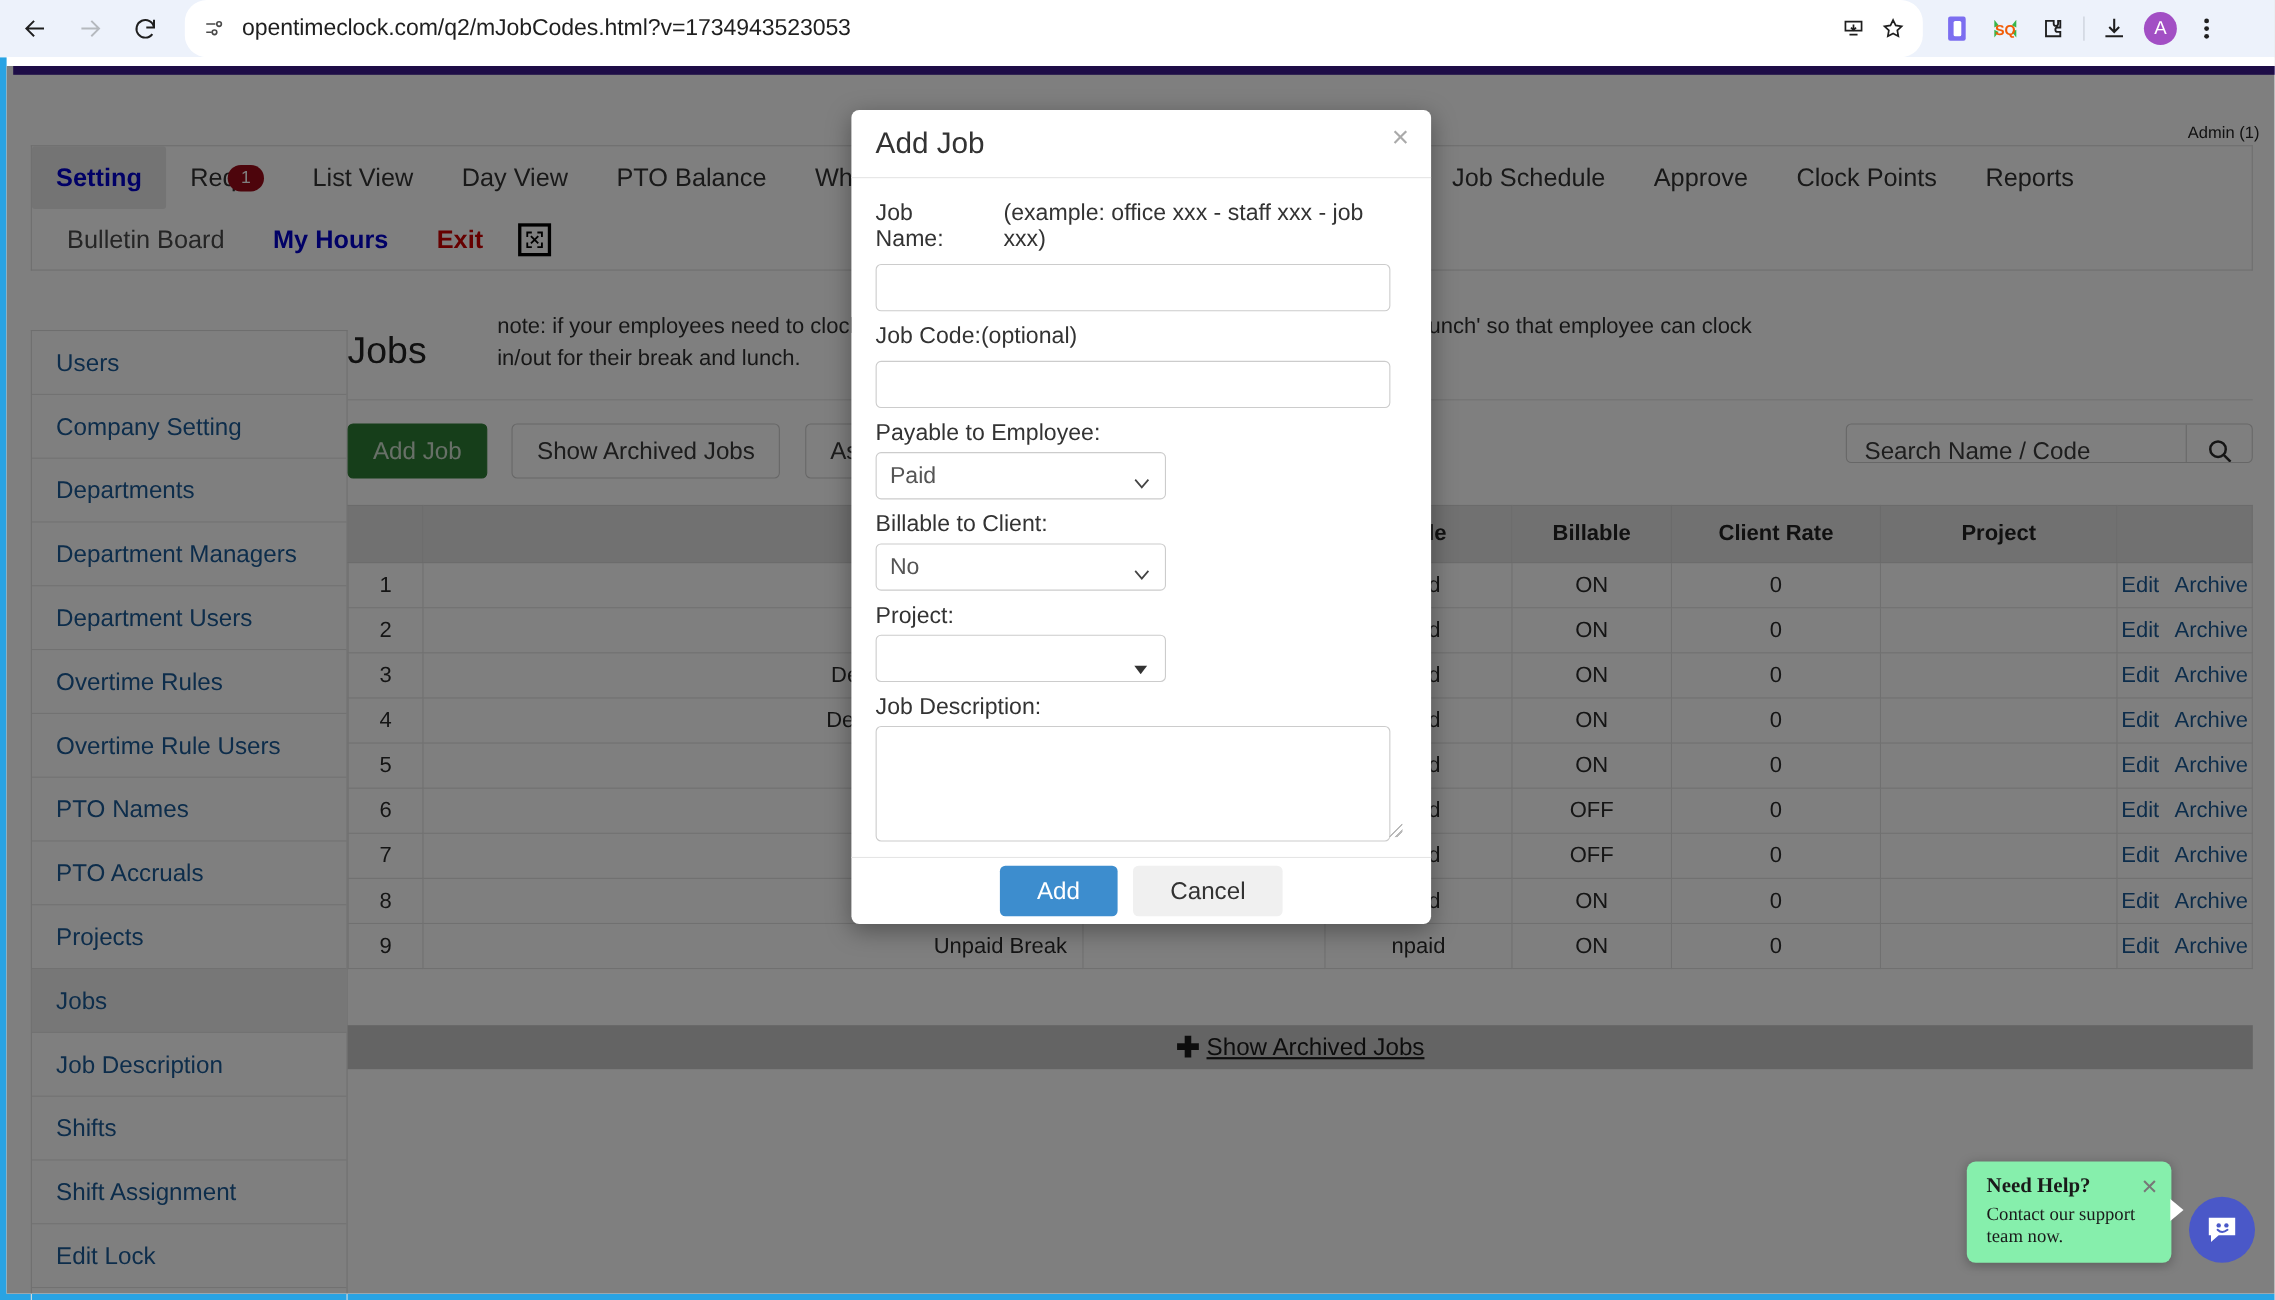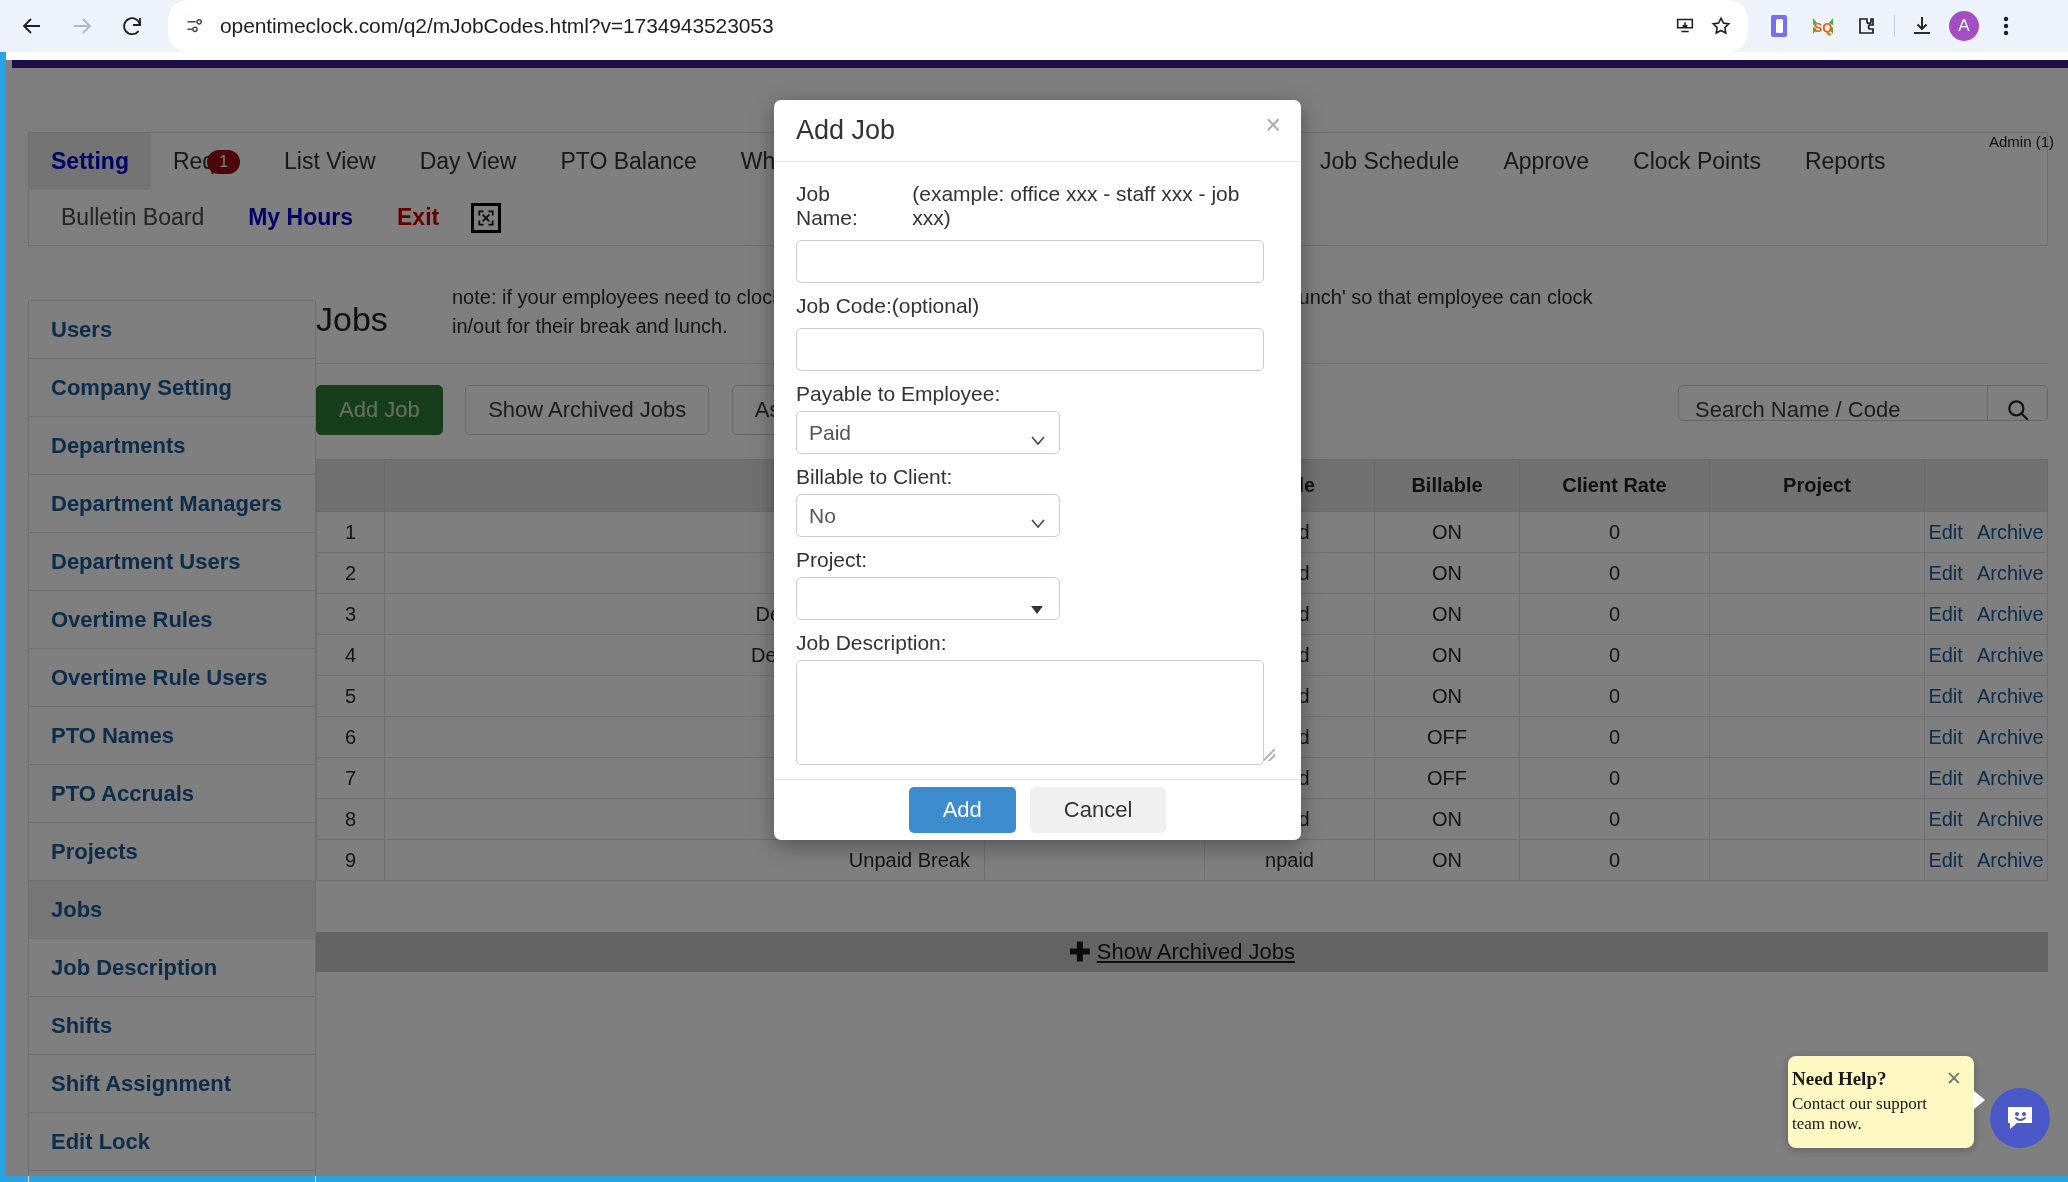--- a/index.html
+++ b/index.html
@@ -60,21 +60,21 @@
   
   #dim {
     position:absolute; left:6px; top:8px; width:2062px; height:1116px;
     background:rgba(0,0,0,0.5); z-index:50; pointer-events:none;
   }
 
   #content { position:absolute; left:6px; top:8px; width:2062px; height:1116px; background:#fff; }
 
   
   #admin-label {
-    position:absolute; right:14px; top:73px;
+    position:absolute; right:14px; top:52px;
     font-size:15px; color:#222; z-index:5;
   }
 
   
   #tabrow {
     position:absolute; left:22px; top:72px; width:2020px; height:58px;
     border:1px solid #ddd; border-bottom:none;
     display:flex; align-items:stretch;
   }
   .tab {
@@ -106,21 +106,21 @@
   }
 
   
   #sidebar {
     position:absolute; left:22px; top:240px; width:288px;
     border:1px solid #ddd; border-bottom:none;
   }
   .side-item {
     height:58px; display:flex; align-items:center; padding-left:22px;
     border-bottom:1px solid #e3e3e3;
-    font-size:22px; font-weight:bold; color:#1b5a96;
+    font-size:22px; font-weight:normal; color:#1b5a96;
   }
   .side-item.active { background:#eeeeee; }
 
   
   #main { position:absolute; left:310px; top:215px; width:1732px; }
   #jobs-title { position:absolute; left:0px; top:25px; font-size:34px; color:#222; }
   #jobs-note {
     position:absolute; left:136px; top:8px; width:1600px;
     font-size:20px; color:#2e2e2e; line-height:1.45;
   }
@@ -180,21 +180,21 @@
   }
   #archived-bar .plus { font-weight:bold; font-size:26px; margin-right:6px; }
   #archived-bar .txt { text-decoration:underline; }
 
   
   #chat-widget {
     position:absolute; right:18px; bottom:28px; z-index:60;
     display:flex; align-items:flex-end; gap:0;
   }
   #chat-bubble {
-    background:#fef9c3; border-radius:8px; padding:12px 18px 14px 4px;
+    background:#86efac; border-radius:8px; padding:12px 18px 14px 18px;
     box-shadow:0 2px 10px rgba(0,0,0,.25); position:relative;
     width:186px; font-family:"Liberation Serif", serif;
   }
   #chat-bubble:after {
     content:""; position:absolute; right:-11px; top:34px;
     border-left:12px solid #fff; border-top:10px solid transparent;
     border-bottom:10px solid transparent;
   }
   #chat-title { font-size:19px; font-weight:bold; color:#1a1a1a; }
   #chat-sub { font-size:17px; color:#1a1a1a; margin-top:4px; }

